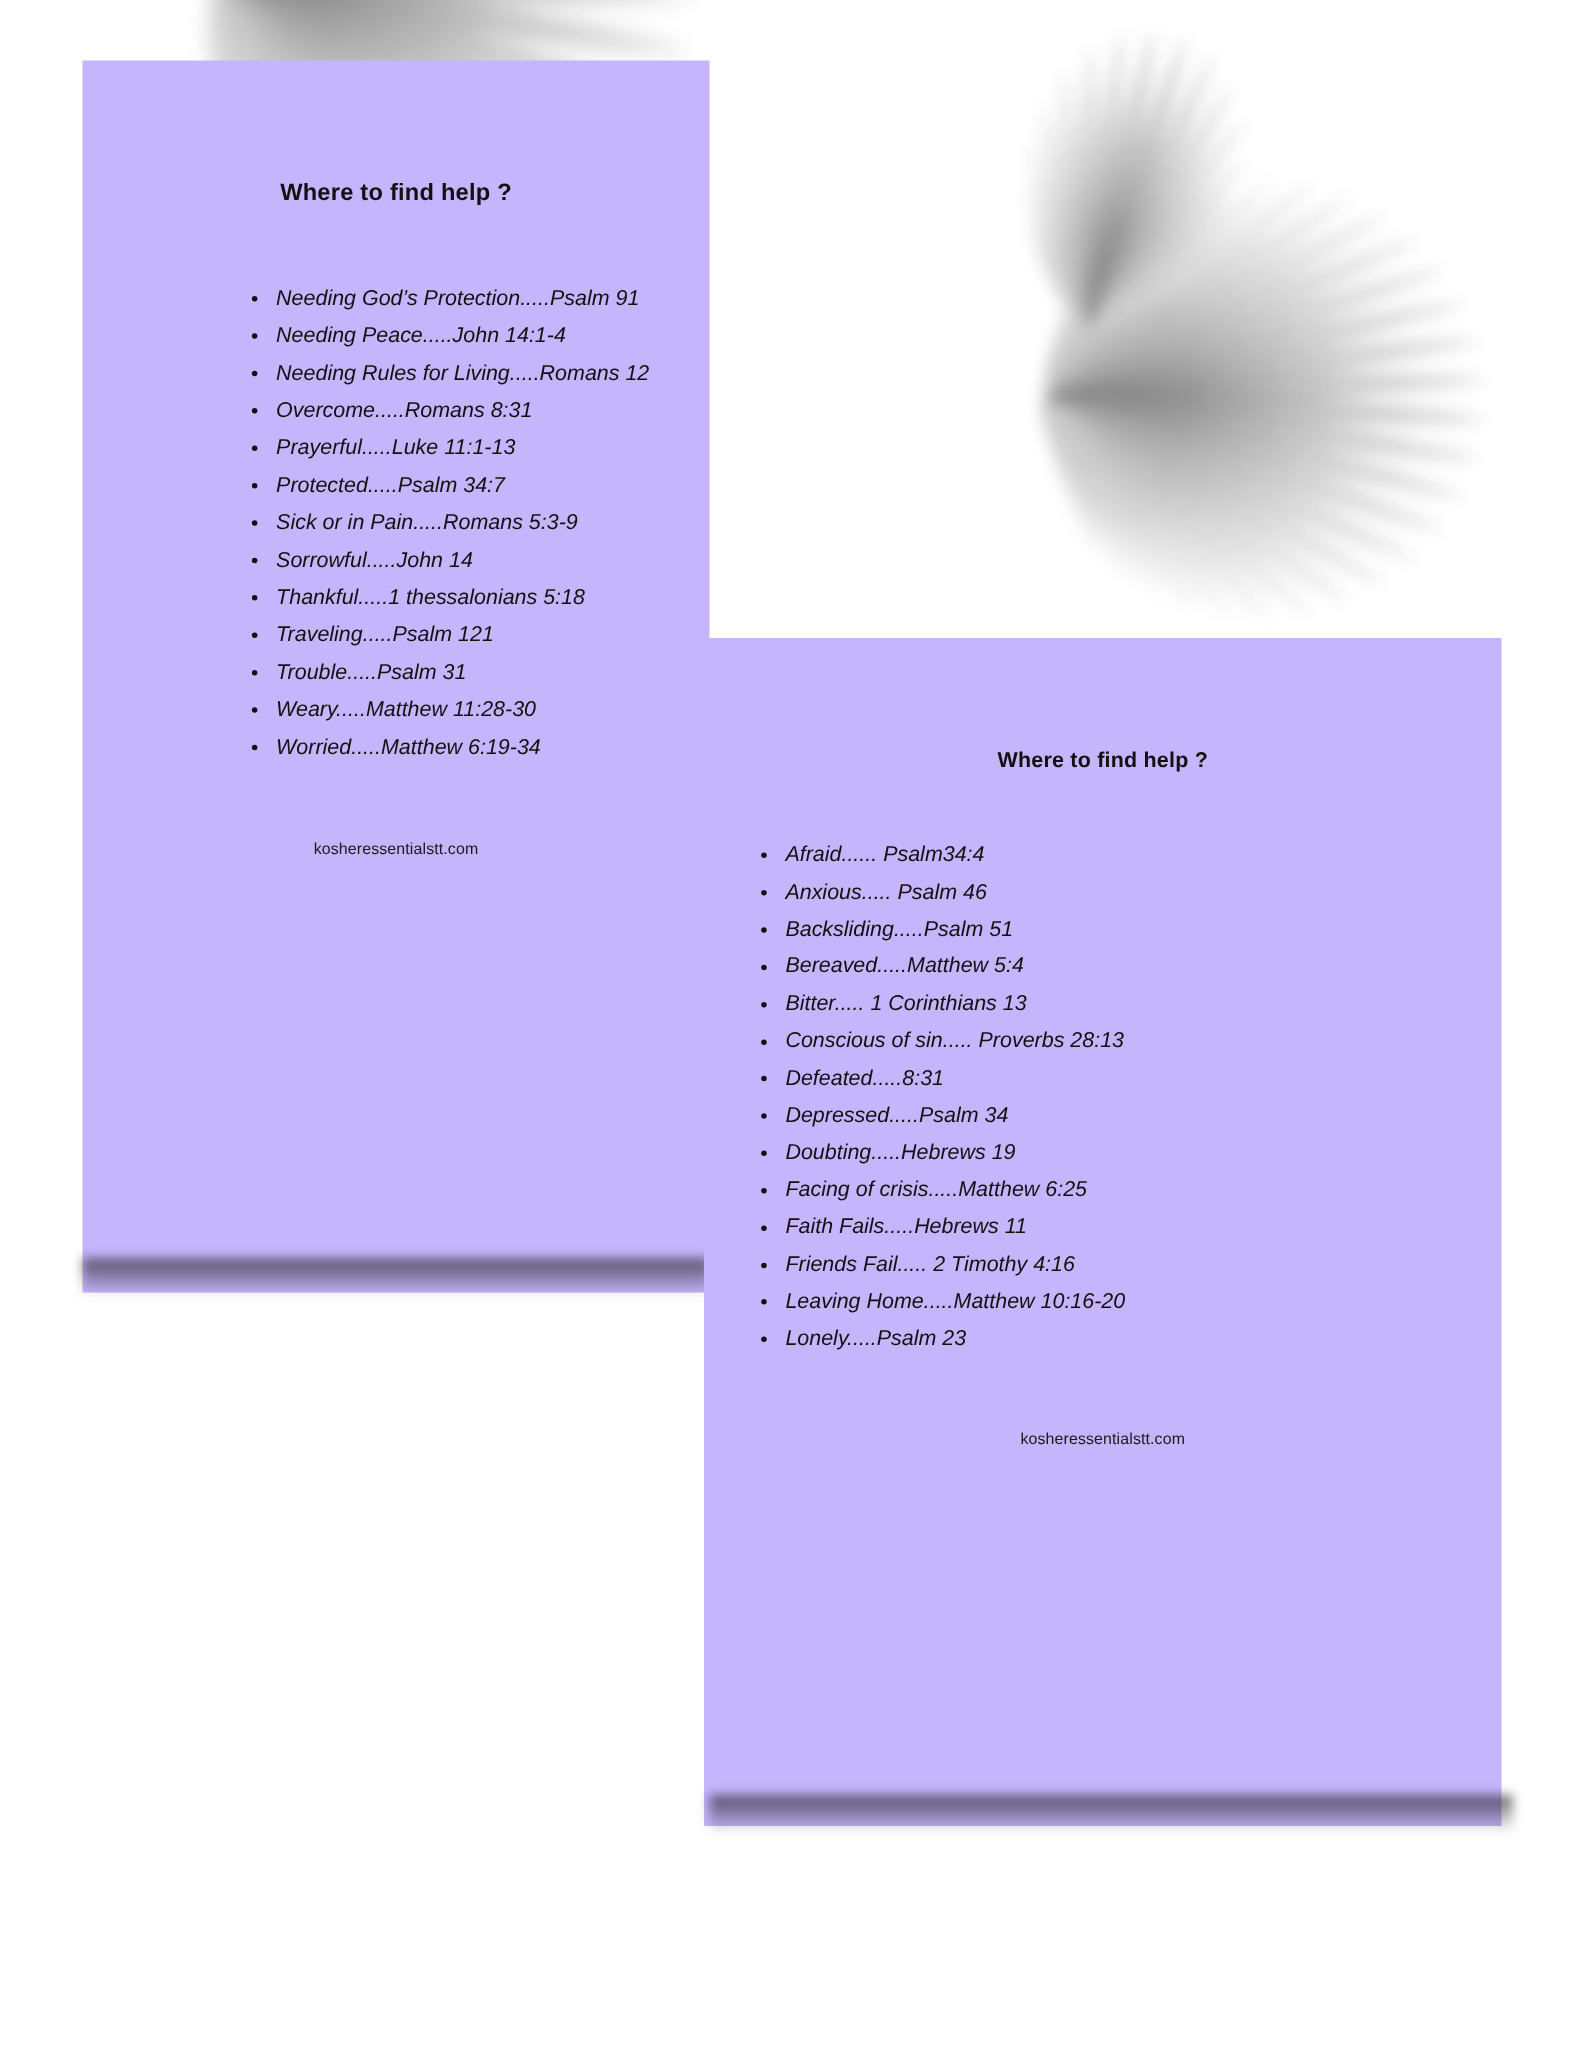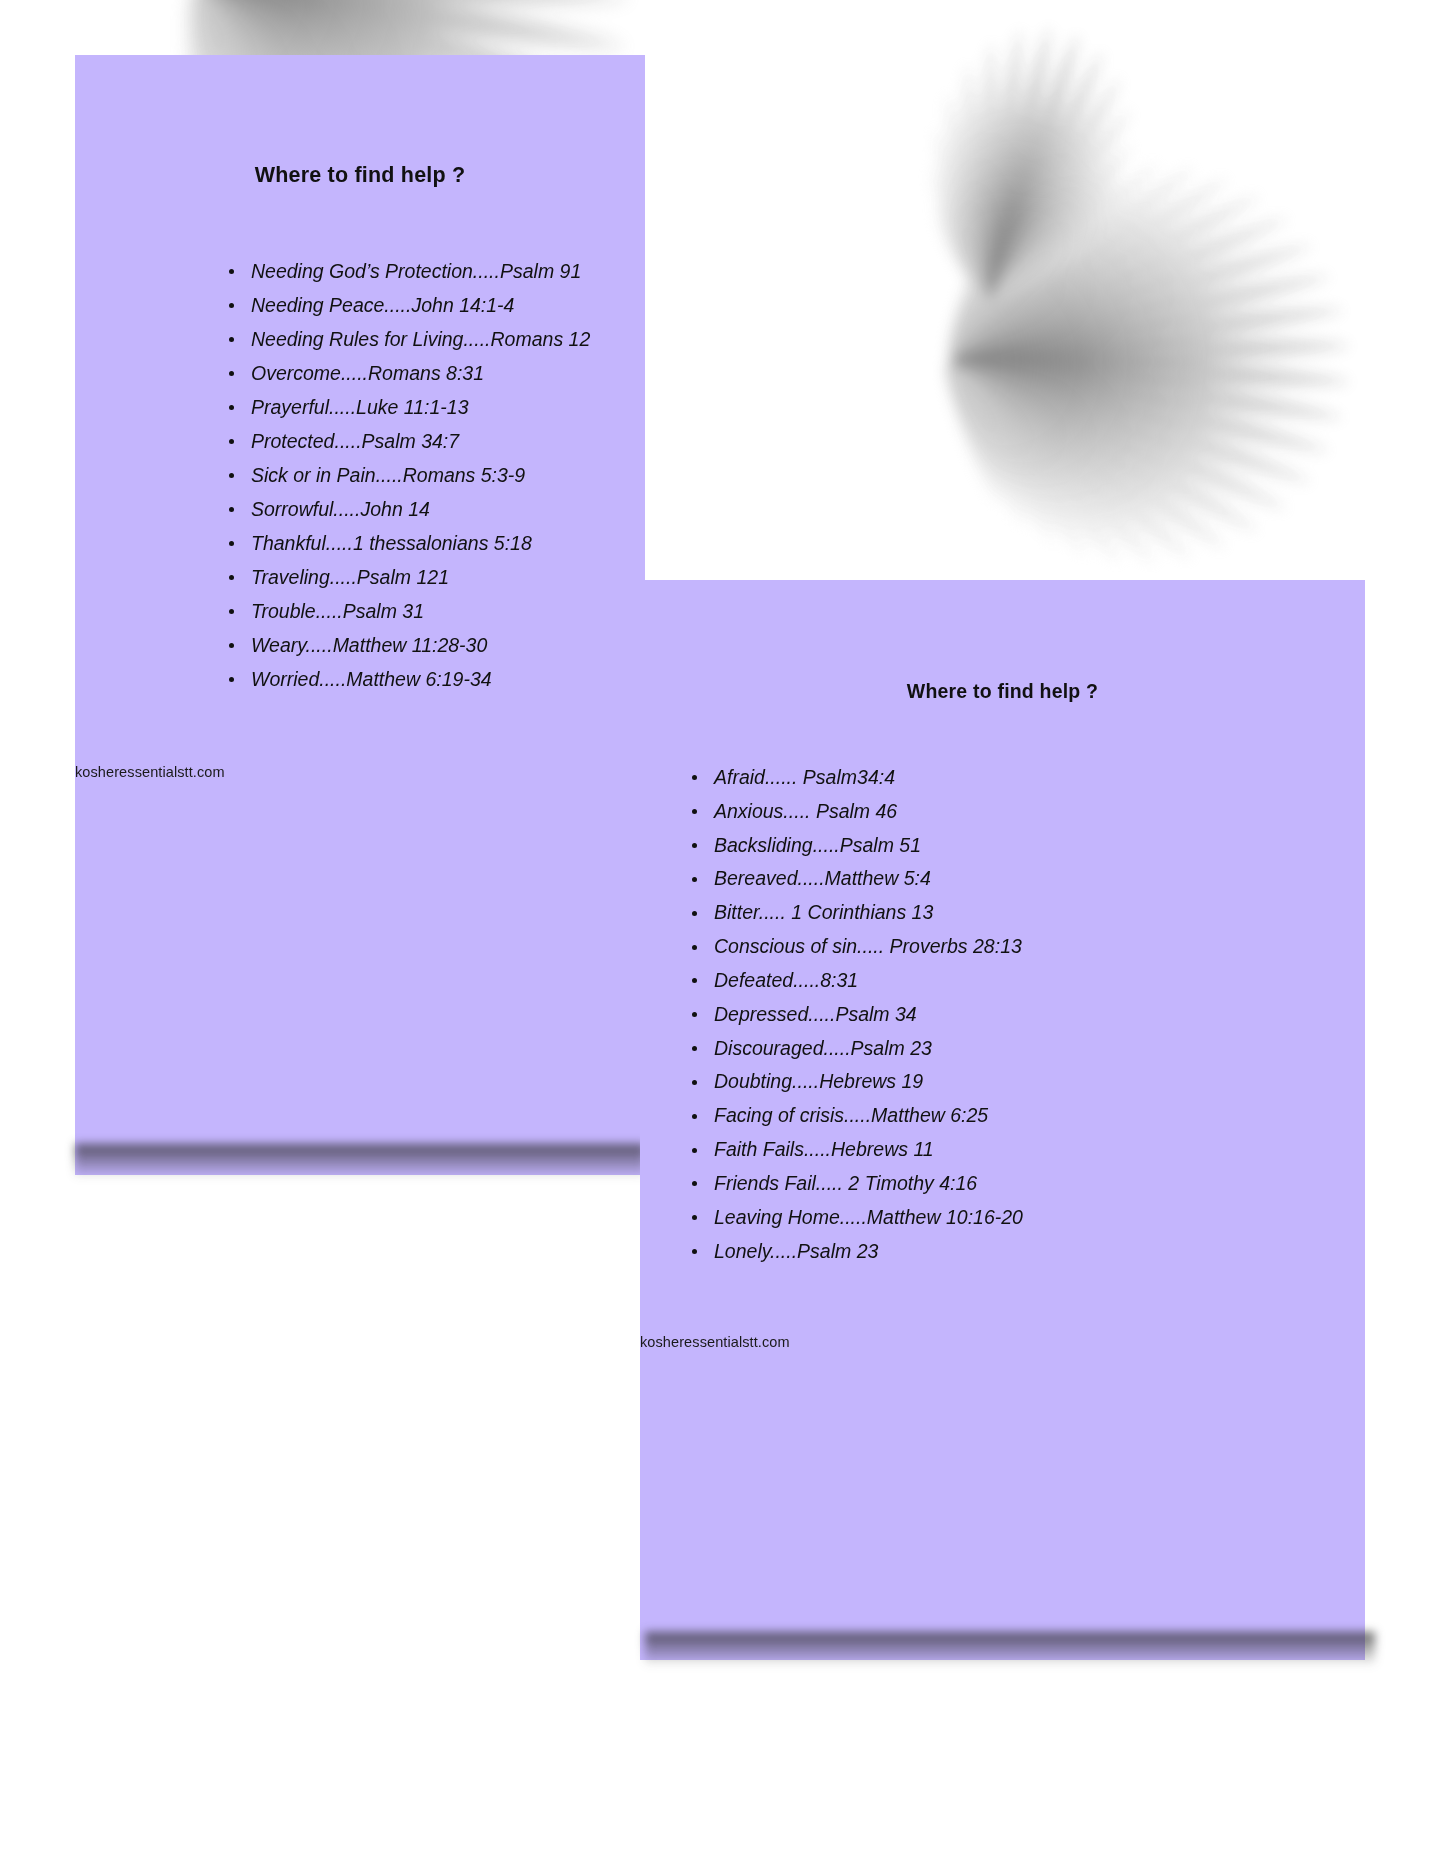--- a/index.html
+++ b/index.html
@@ -112,21 +112,21 @@
     left: 2px;
     top: 50%;
     width: 5px;
     height: 5px;
     margin-top: -2.5px;
     border-radius: 50%;
     background: #111111;
   }
 
   .site-credit {
-    text-align: left;
+    text-align: center;
     font-size: 14.5px;
     color: #1a1a1a;
     letter-spacing: 0.1px;
   }
   .card-left .site-credit { margin-top: 68px; }
   .card-right .site-credit { margin-top: 66px; }
 
   
   .shadow-bar {
     position: absolute;
@@ -259,21 +259,20 @@
   <h1 class="card-title">Where to find help ?</h1>
   <ul class="verse-list" id="right-list">
       <li><span class="bullet"></span><span>Afraid...... Psalm34:4</span></li>
       <li><span class="bullet"></span><span>Anxious..... Psalm 46</span></li>
       <li><span class="bullet"></span><span>Backsliding.....Psalm 51</span></li>
       <li><span class="bullet"></span><span>Bereaved.....Matthew 5:4</span></li>
       <li><span class="bullet"></span><span>Bitter..... 1 Corinthians 13</span></li>
       <li><span class="bullet"></span><span>Conscious of sin..... Proverbs 28:13</span></li>
       <li><span class="bullet"></span><span>Defeated.....8:31</span></li>
       <li><span class="bullet"></span><span>Depressed.....Psalm 34</span></li>
-      <li><span class="bullet"></span><span>Discouraged.....Psalm 23</span></li>
       <li><span class="bullet"></span><span>Doubting.....Hebrews 19</span></li>
       <li><span class="bullet"></span><span>Facing of crisis.....Matthew 6:25</span></li>
       <li><span class="bullet"></span><span>Faith Fails.....Hebrews 11</span></li>
       <li><span class="bullet"></span><span>Friends Fail..... 2 Timothy 4:16</span></li>
       <li><span class="bullet"></span><span>Leaving Home.....Matthew 10:16-20</span></li>
       <li><span class="bullet"></span><span>Lonely.....Psalm 23</span></li>
     </ul>
   <div class="site-credit">kosheressentialstt.com</div>
 </section>
 <div class="shadow-bar shadow-bar-right"></div>

